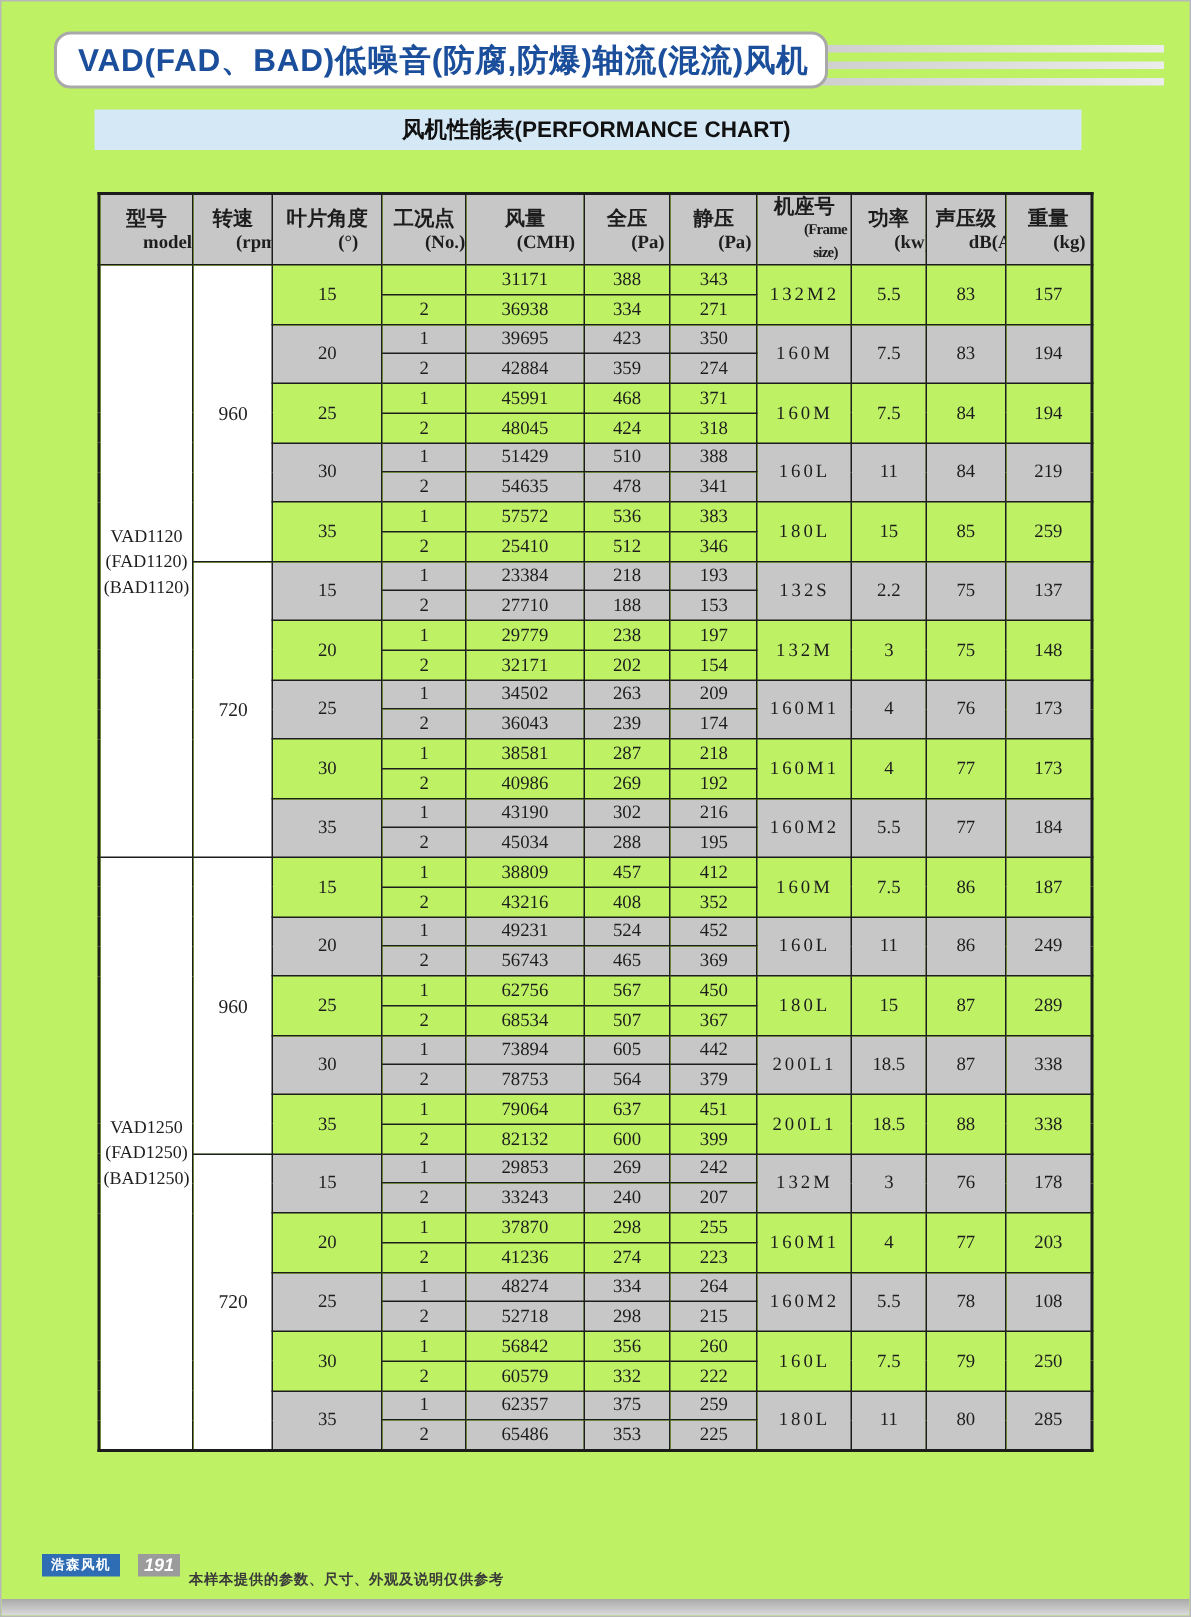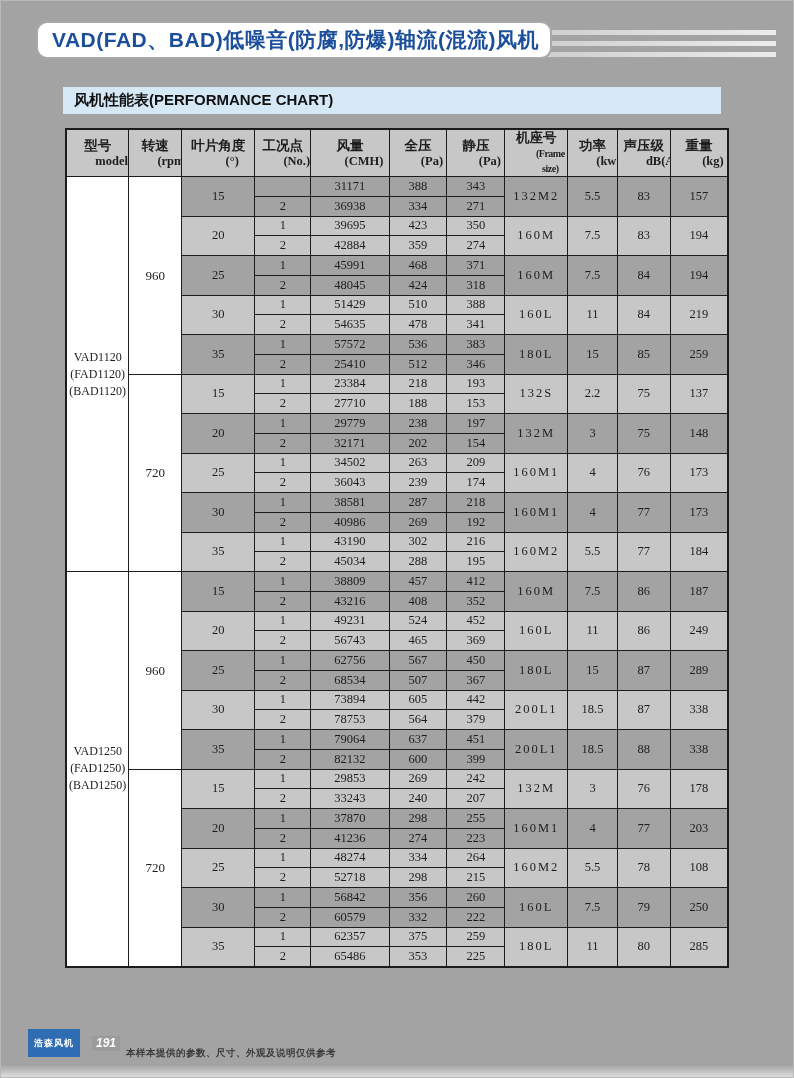--- a/index.html
+++ b/index.html
@@ -2,41 +2,41 @@
 <html style="--title-blue: #1b4e9b; --section-bg: #d4e8f5; --shade: #c7c7c7; --border-col: #1c1c1c; --footer-logo-bg: #2e6cb4; --page-num-bg: #9b9b9b; --bottom-bar: #bfbfbf;"><head>
 <meta charset="utf-8">
 <style>
   :root{
     --title-blue:#1b4e9b; --section-bg:#d4e8f5; --shade:#c7c7c7;
     --border-col:#1c1c1c; --footer-logo-bg:#2e6cb4; --page-num-bg:#9b9b9b;
     --bottom-bar:#bfbfbf;
   }
   html,body{margin:0;padding:0;background:#fff;}
   .page{
-    position:relative; width:794px; height:1078px; background:#a3a3a3;
+    position:relative; width:794px; height:1078px; background:#bef264;
     border:1px solid #b9b9b9; box-sizing:border-box; overflow:hidden;
     font-family:"Liberation Sans", sans-serif;
   }
   
   .title-box{
     position:absolute; left:35px; top:20px; width:516px; height:38px;
     border:2px solid #a9a9a9; border-radius:11px; background:#fff;
     display:flex; align-items:center; box-sizing:border-box; z-index:2;
   }
   .title-box span{
     padding-left:14px; font-size:21px; font-weight:bold; color:var(--title-blue);
     letter-spacing:0.5px; white-space:nowrap;
   }
   .deco-stripe{position:absolute; height:5px; background:linear-gradient(90deg,#cfcfcf,#ececec); z-index:1;}
   .stripe1{left:545px; top:29px; width:230px;}
   .stripe2{left:545px; top:40px; width:230px;}
   .stripe3{left:545px; top:51px; width:230px;}
   .section-bar{
-    position:absolute; left:62px; top:86px; width:658px; height:27px;
-    background:var(--section-bg); display:flex; align-items:center;
+    position:absolute; left:62px; top:72px; width:658px; height:27px;
+    background:var(--section-bg); display:flex; align-items:center;justify-content:center;
   }
   .section-bar span{padding-left:11px; font-size:15px; color:#111; font-weight:600;}
   
   table.perf{
     position:absolute; left:64px; top:127px; width:664px;
     border-collapse:collapse; table-layout:fixed;
     font-family:"Liberation Serif","DejaVu Serif",serif; color:#1d1d1d;
   }
   table.perf th, table.perf td{
     border:1.5px solid var(--border-col); text-align:center; vertical-align:middle;
@@ -51,21 +51,21 @@
   tbody td{font-size:12.5px; line-height:13px;}
   td.shaded{background:var(--shade);}
   td.model-cell{font-size:12px; line-height:17px; background:#fff;}
   td.rpm-cell{font-size:13px; background:#fff;}
   td.frame-cell{letter-spacing:2px; font-size:12.5px;}
   
   .notes{position:absolute; left:64px; top:963px; font-size:13px; font-weight:600; color:#222; line-height:18px;}
   
   .footer{position:absolute; left:27px; top:1034px; display:flex; align-items:center; height:16px;}
   .brand-box{background:var(--footer-logo-bg); color:#fff; font-size:9px; font-weight:bold;
-    height:28px; display:flex; align-items:center; padding:0 6px; letter-spacing:1px;}
+    height:15px; display:flex; align-items:center; padding:0 6px; letter-spacing:1px;}
   .pagenum-box{background:var(--page-num-bg); color:#fff; font-size:12px; font-weight:bold;
     height:15px; display:flex; align-items:center; padding:0 4px; margin-left:12px; font-style:italic;}
   .disclaimer{margin-left:6px; font-size:9.5px; font-weight:bold; color:#3a3a3a; letter-spacing:0.5px;margin-top:21px;}
   .bottom-bar{position:absolute; left:0; bottom:0; width:100%; height:11px;
     background:linear-gradient(180deg,#a9a9a9,#dcdcdc);}
 </style>
 </head>
 <body>
 
 <div class="page">

